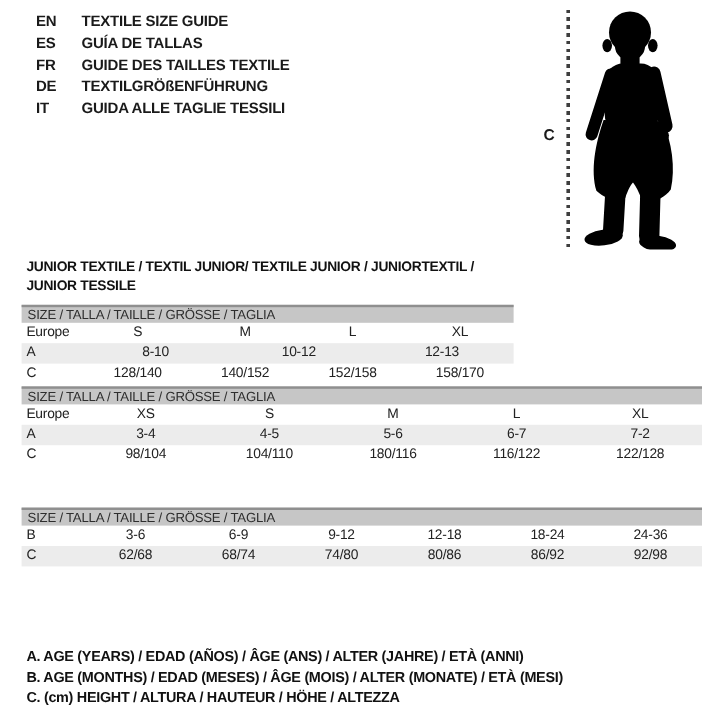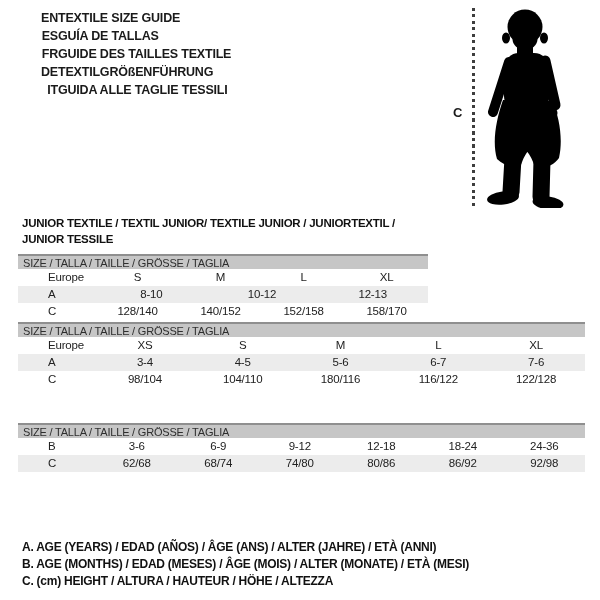--- a/index.html
+++ b/index.html
@@ -4,21 +4,21 @@
 <style>
   html,body{margin:0;padding:0;}
   body{
     width:600px;height:600px;position:relative;overflow:hidden;
     background:#ffffff;
     font-family:"Liberation Sans","DejaVu Sans",sans-serif;
     color:#1a1a1a;
     -webkit-font-smoothing:antialiased;
   }
   
-  .lang-block{position:absolute;left:20px;top:9px;text-align:right;}
+  .lang-block{position:absolute;left:30px;top:9px;}
   .lang-row{display:flex;height:18px;line-height:18px;font-size:12.5px;font-weight:bold;letter-spacing:-0.2px;}
   .lang-code{width:38px;}
   
   .measure-line{
     position:absolute;left:472px;top:8px;width:2.5px;height:199px;
     background:repeating-linear-gradient(180deg,#3e3e3e 0 3px,transparent 3px 6.5px);
   }
   .height-label{position:absolute;left:453px;top:105px;font-size:13px;font-weight:bold;}
   .baby-svg{position:absolute;left:482px;top:8px;width:88px;height:200px;}
   .baby-shape{fill:var(--silhouette,#000);}
@@ -32,21 +32,21 @@
   .t-title .sub{font-size:8px;vertical-align:-2px;}
   .t-bar{
     background:var(--bar-bg,#c6c6c6);
     border-top:2px solid var(--bar-border,#8f8f8f);
     height:15px;line-height:15px;padding-left:5px;
     font-size:11px;color:#2e2e2e;letter-spacing:-0.2px;
     box-sizing:border-box;
   }
   .t-row{display:flex;height:17px;line-height:17px;font-size:11.5px;color:#222;letter-spacing:-0.2px;}
   .t-row.shaded{background:var(--stripe,#ececec);}
-  .t-label{width:52px;padding-left:4px;box-sizing:border-box;margin-left:26px;}
+  .t-label{width:52px;padding-left:4px;box-sizing:border-box;}
   .t-cell{flex:1;text-align:center;}
   
   .footnotes{position:absolute;left:22px;top:539px;}
   .footnote{height:17px;line-height:17px;font-size:12px;font-weight:bold;letter-spacing:-0.25px;color:#111;}
 </style>
 </head>
 <body style="--bar-bg: #c6c6c6; --bar-border: #8f8f8f; --stripe: #ececec; --silhouette: #000000;">
 
 <div class="lang-block">
   <div class="lang-row">
@@ -125,21 +125,21 @@
       <span class="t-cell">M</span>
       <span class="t-cell">L</span>
       <span class="t-cell">XL</span>
     </div>
     <div class="t-row shaded">
       <span class="t-label">A</span>
       <span class="t-cell">3-4</span>
       <span class="t-cell">4-5</span>
       <span class="t-cell">5-6</span>
       <span class="t-cell">6-7</span>
-      <span class="t-cell">7-6</span>
+      <span class="t-cell">7-2</span>
     </div>
     <div class="t-row">
       <span class="t-label">C</span>
       <span class="t-cell">98/104</span>
       <span class="t-cell">104/110</span>
       <span class="t-cell">180/116</span>
       <span class="t-cell">116/122</span>
       <span class="t-cell">122/128</span>
     </div>
   </div>

